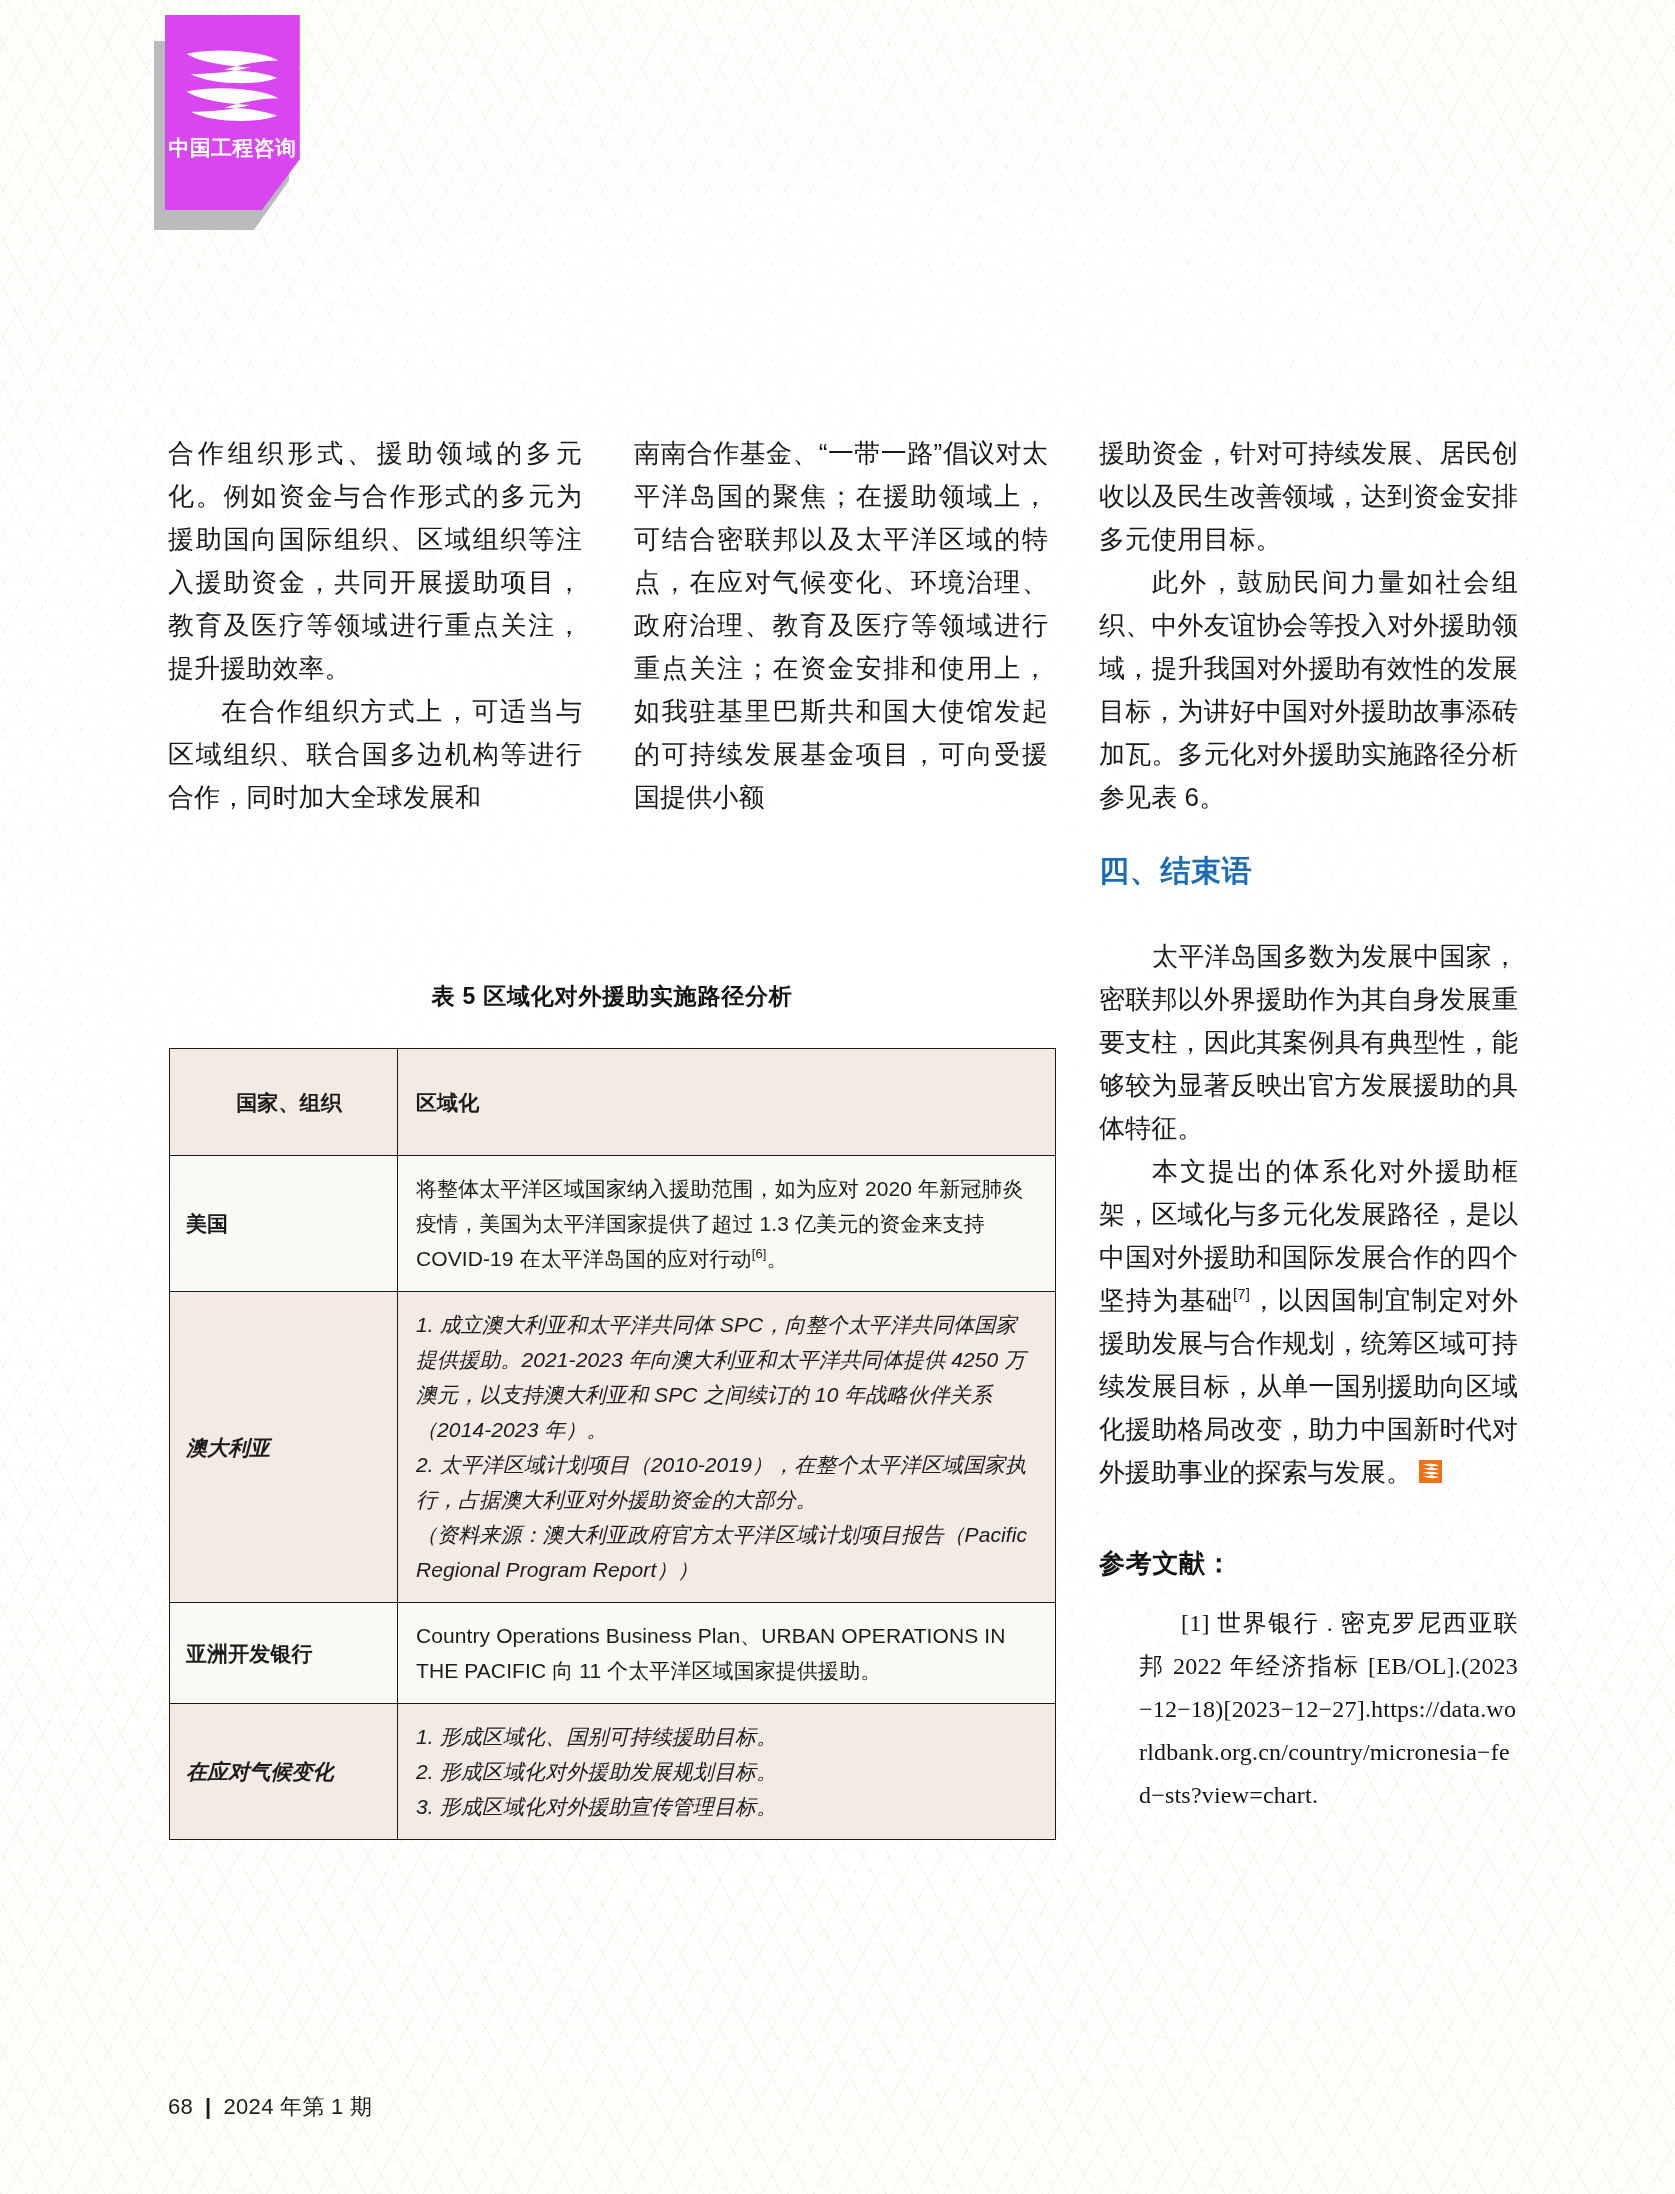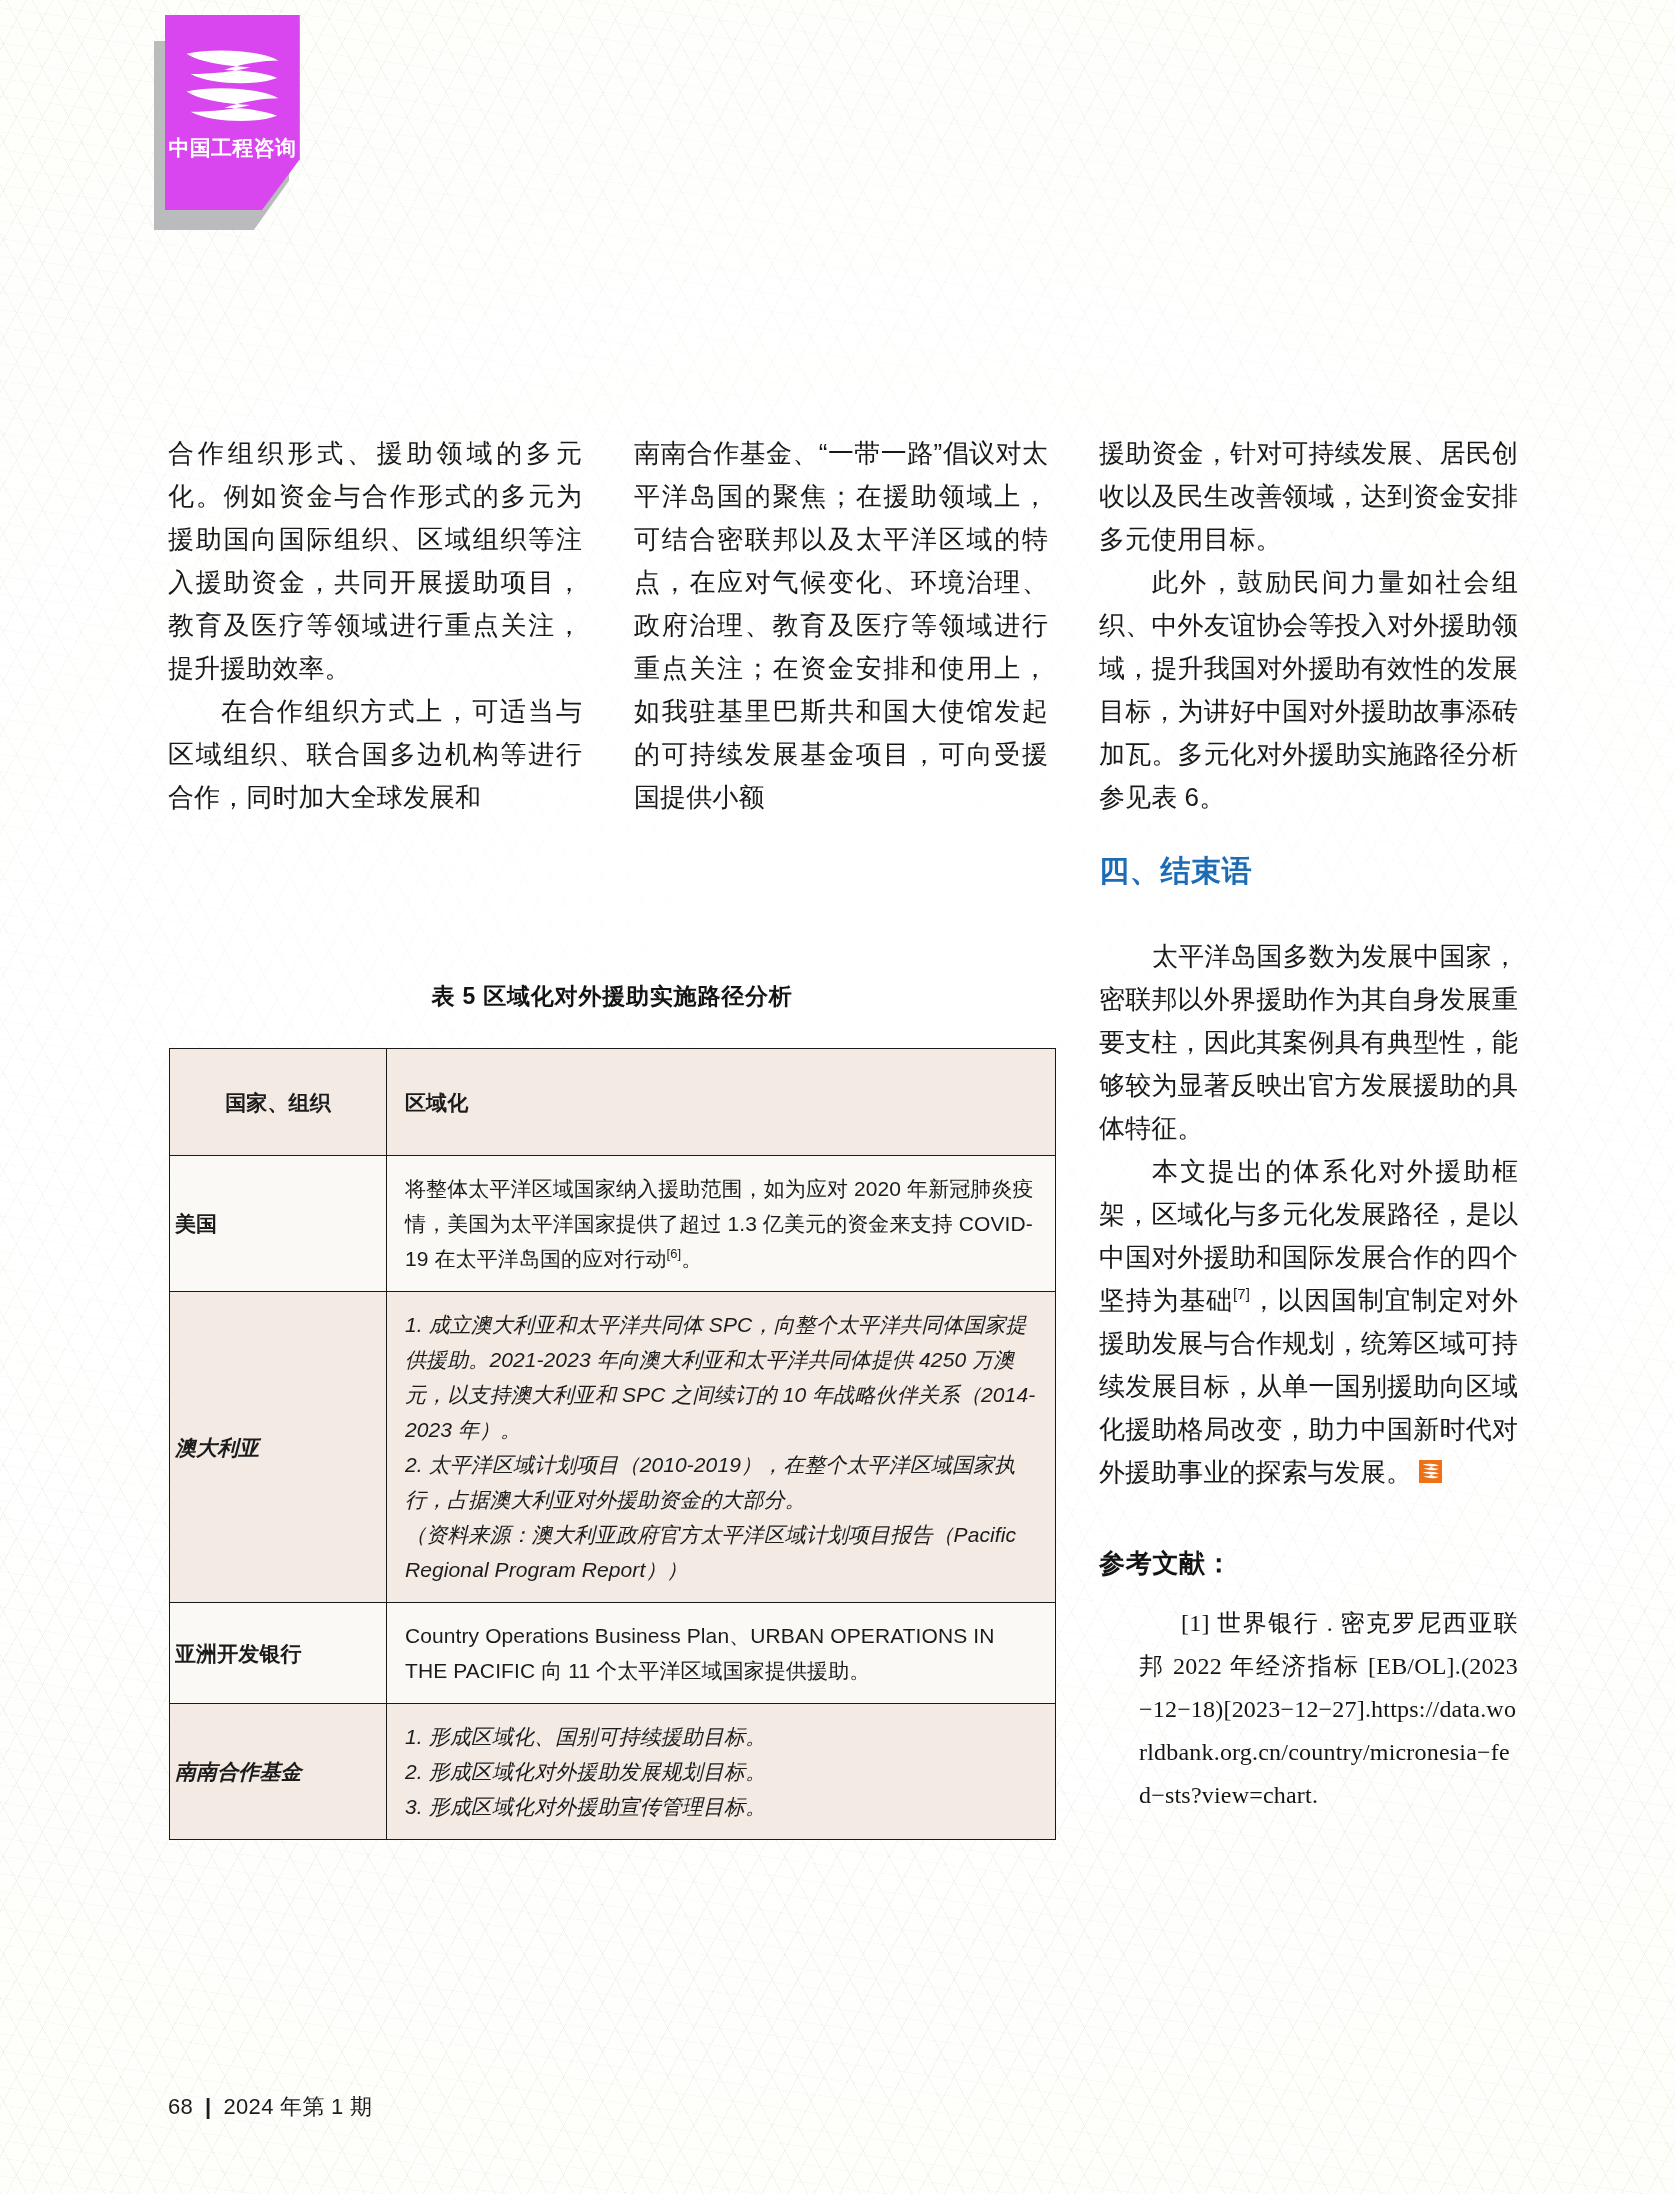--- a/index.html
+++ b/index.html
@@ -119,21 +119,21 @@
   }
   table.tbl td{
     border:1.4px solid #1a1a1a;
     vertical-align:middle;
     padding:15px 17.6px;
     font-size:21px;
     line-height:35px;
     color:#1b1b1b;
     letter-spacing:0.1px;
   }
-  table.tbl td.c1{ width:206px; font-weight:700; padding-left:5px; padding-right:5.4px; }
+  table.tbl td.c1{ width:206px; font-weight:700; padding-left:16px; padding-right:5.4px; }
   table.tbl td.c2{ text-align:left; }
   .row-pink td{ background:#f3eae4;font-style:italic; }
   .row-cream td{ background:#fbf9f5; }
   .hdr td{ background:#f3eae4; text-align:center; font-weight:700; font-size:22px; height:76px; }
   .tbl sup{ font-size:13px; vertical-align:super; line-height:0; }
   .cell-line{ display:block; }
 
   
   .footer{
     position:absolute; left:168px; top:2092px;
@@ -218,21 +218,21 @@
         <span class="cell-line">（资料来源：澳大利亚政府官方太平洋区域计划项目报告（Pacific Regional Program Report））</span>
       </td>
     </tr>
 
     <tr class="row-cream">
       <td class="c1">亚洲开发银行</td>
       <td class="c2">Country Operations Business Plan、URBAN OPERATIONS IN THE PACIFIC 向 11 个太平洋区域国家提供援助。</td>
     </tr>
 
     <tr class="row-pink">
-      <td class="c1">南南合作基金</td>
+      <td class="c1">在应对气候变化</td>
       <td class="c2">
         <span class="cell-line">1. 形成区域化、国别可持续援助目标。</span>
         <span class="cell-line">2. 形成区域化对外援助发展规划目标。</span>
         <span class="cell-line">3. 形成区域化对外援助宣传管理目标。</span>
       </td>
     </tr>
   </tbody>
 </table>
 
 <div class="footer">

